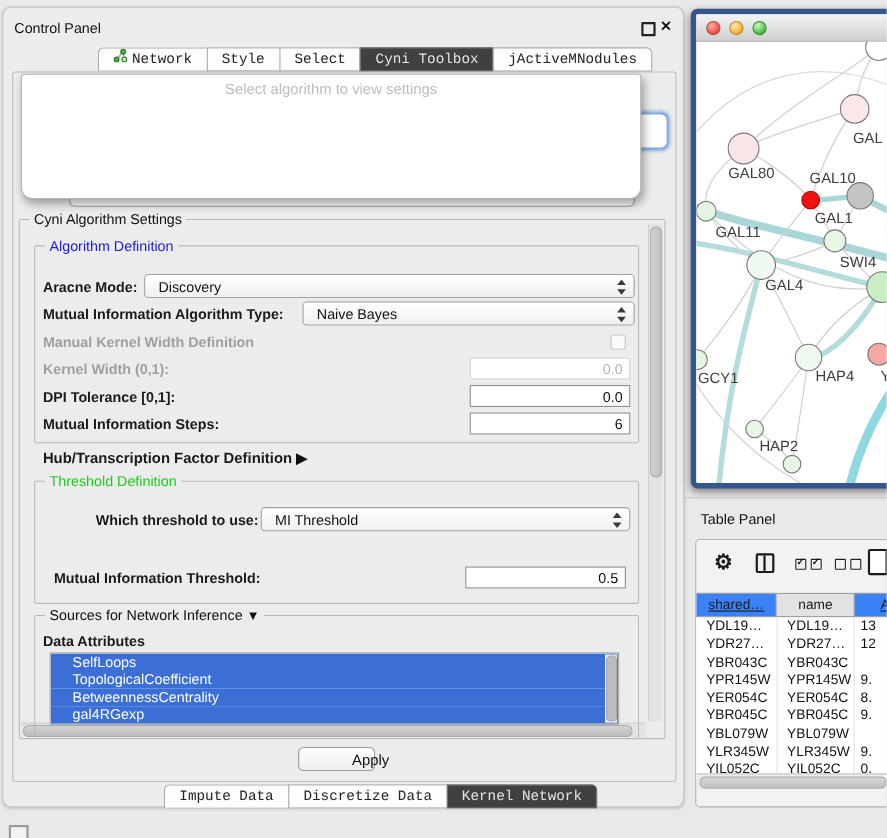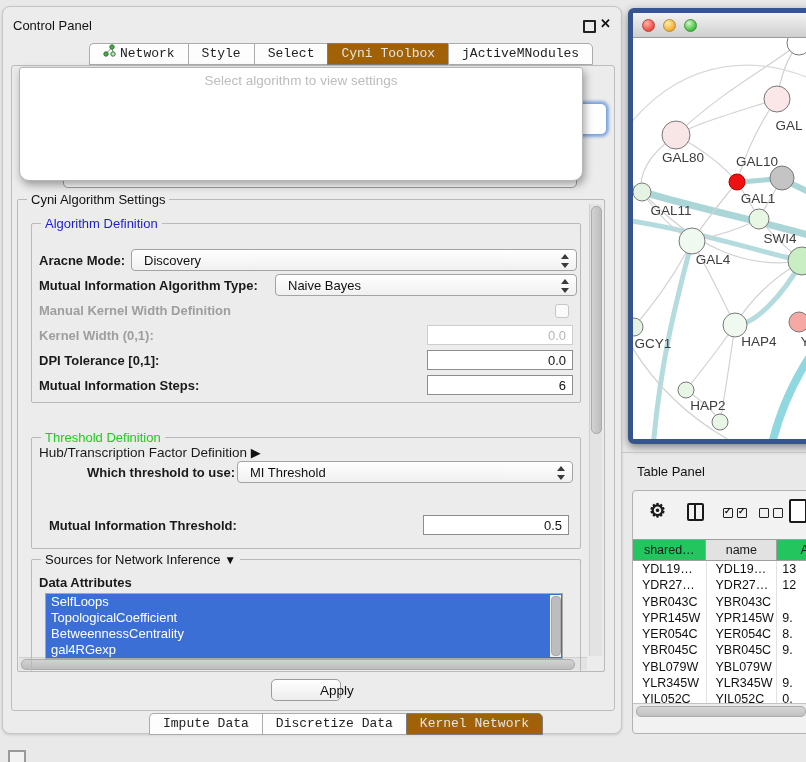--- a/index.html
+++ b/index.html
@@ -9,21 +9,21 @@
   
   .control-window{left:2px;top:6px;width:618px;height:726px;background:#ececec;border:1px solid #c6c6c6;border-radius:8px;box-shadow:0 1px 3px rgba(0,0,0,.15);}
   .cp-title{left:10px;top:11px;font-size:13px;color:#111;}
   .float-ic{left:580px;top:13px;width:9px;height:9px;border:2px solid #222;border-radius:1px;}
   .close-ic{left:597px;top:9px;font-size:13px;font-weight:bold;color:#111;}
 
   .tabbar{left:86px;top:36px;height:22px;display:flex;font-family:Liberation Mono, monospace;}
   .tab{height:20px;line-height:20px;padding:0 13px;background:#fdfdfd;border:1px solid #ababab;border-right:none;font-size:13px;color:#222;display:flex;align-items:center;gap:4px;}
   .tab:first-child{border-radius:5px 0 0 0;}
   .tab:last-child{border-right:1px solid #ababab;border-radius:0 5px 0 0;}
-  .tab.selected{background:#a16207;color:#e5e5e5;border-color:#7e7e7e;}
+  .tab.selected{background:#404040;color:#e5e5e5;border-color:#7e7e7e;}
 
   .content-panel{left:8px;top:58px;width:602px;height:644px;border:1px solid #bdbdbd;border-radius:3px;background:#ececec;}
 
   
   .ghost-right{left:566px;top:96px;width:36px;height:30px;border:1px solid #7ea7dd;border-radius:6px;background:#fff;box-shadow:0 0 3px 2px rgba(96,150,220,.75);z-index:5;}
   .ghost-bottom{left:60px;top:152px;width:514px;height:29px;border:1px solid #9f9f9f;border-radius:5px;background:#fcfcfc;z-index:5;font-size:13px;color:#a9a9a9;line-height:26px;padding-left:18px;box-sizing:border-box;}
 
   
   .dropdown{left:16px;top:60px;width:562px;height:112px;background:#fff;border:1px solid #b5b5b5;border-radius:3px 3px 10px 10px;box-shadow:2px 4px 9px rgba(0,0,0,.35);z-index:50;}
   .dd-placeholder{text-align:center;color:#bcbcbc;font-size:13.5px;padding-top:5px;height:17px;}
@@ -47,21 +47,21 @@
   .combo .val{position:absolute;left:12px;top:3px;}
   .stepper{position:absolute;right:7px;top:4px;width:8px;height:14px;}
   .stepper:before{content:"";position:absolute;left:0;top:0;border-left:4px solid transparent;border-right:4px solid transparent;border-bottom:5px solid #3a3a3a;}
   .stepper:after{content:"";position:absolute;left:0;bottom:0;border-left:4px solid transparent;border-right:4px solid transparent;border-top:5px solid #3a3a3a;}
   .tfield{background:#fff;border:1px solid #8d8d8d;height:20px;box-sizing:border-box;font-size:13px;color:#111;text-align:right;padding:2px 6px 0 0;}
   .tfield.dis{border-color:#cdcdcd;color:#b5b5b5;}
   .checkbox{width:14px;height:14px;border:1px solid #c6c6c6;border-radius:3px;background:#fafafa;box-sizing:border-box;}
   .tri{font-size:12px;color:#111;}
 
   .datalist{left:42px;top:586px;width:516px;height:64px;background:#fff;border:1px solid #a8a8a8;overflow:hidden;}
-  .dl-item{height:16px;line-height:16px;background:#3b6fd6;color:#fff;font-size:13px;padding-left:5px;}
+  .dl-item{height:16px;line-height:16px;background:#3b6fd6;color:#fff;font-size:13px;padding-left:20px;}
   .dl-scroll{position:absolute;right:1px;top:1px;width:11px;height:62px;background:#f0f0f0;}
   .dl-scroll .thumb{position:absolute;left:1px;top:1px;width:8px;height:58px;background:#bdbdbd;border-radius:4px;border:1px solid #a8a8a8;}
 
   .apply-btn{left:268px;top:672px;width:70px;height:22px;background:linear-gradient(#ffffff,#ededed);border:1px solid #9c9c9c;border-radius:5px;font-size:13.5px;color:#111;text-align:center;line-height:21px;box-sizing:border-box;padding-left:48px;}
 
   .bottom-tabbar{left:146px;top:706px;height:22px;display:flex;}
 
   
   .net-window{left:628px;top:8px;width:196px;height:436px;border:5px solid #35568c;border-radius:6px;background:#fff;box-shadow:0 3px 8px rgba(0,0,0,.45);box-sizing:border-box;overflow:hidden;}
   .net-titlebar{height:24px;background:linear-gradient(#f3f3f3,#cfcfcf);border-bottom:1px solid #9a9a9a;display:flex;align-items:center;padding-left:9px;gap:8px;}
@@ -79,21 +79,21 @@
   .gear{position:absolute;left:16px;top:8px;font-size:19px;color:#1a1a1a;font-weight:bold;}
   .cols-ic{position:absolute;left:54px;top:12px;width:17px;height:18px;border:2px solid #1a1a1a;border-radius:2px;box-sizing:border-box;}
   .cols-ic:before{content:"";position:absolute;left:5px;top:0;width:2px;height:100%;background:#1a1a1a;}
   .cbpair{position:absolute;top:17px;display:flex;gap:4px;}
   .cb{width:10px;height:10px;border:1.6px solid #222;border-radius:1px;position:relative;box-sizing:border-box;}
   .cb.checked:after{content:"✓";position:absolute;left:0px;top:-3px;font-size:9px;font-weight:bold;color:#111;}
   .doc-ic{position:absolute;left:156px;top:8px;width:18px;height:24px;border:2px solid #1a1a1a;border-radius:2px;box-sizing:border-box;background:#fff;}
   .tp-table{position:absolute;left:0;top:48px;width:100%;}
   .tp-head{display:flex;height:22px;}
   .th{box-sizing:border-box;border:1px solid #9f9f9f;border-left:none;font-size:12.5px;color:#1a1a1a;text-align:center;line-height:20px;}
-  .th.blue{background:#22c55e;}
+  .th.blue{background:#3b82f6;text-decoration:underline;}
   .th.gray{background:#e2e2e2;}
   .tp-body{background:#fff;}
   .tr{display:flex;height:16.3px;background:#fff;}
   .td{box-sizing:border-box;font-size:12.5px;color:#111;line-height:16px;border-right:1px solid #e2e2e2;padding-left:9px;white-space:nowrap;overflow:hidden;}
   .tp-hscroll{position:absolute;left:0px;top:212px;width:100%;height:13px;background:#ececec;border-top:1px solid #c4c4c4;}
   .tp-hscroll .thumb{position:absolute;left:3px;top:2px;width:168px;height:9px;background:linear-gradient(#d6d6d6,#c0c0c0);border-radius:5px;border:1px solid #ababab;}
 
   .mini-square{left:8px;top:750px;width:18px;height:14px;border:2px solid #9a9a9a;background:#f2f2f2;box-sizing:border-box;}
 
   svg text{font-family:"Liberation Sans",sans-serif;}
@@ -167,21 +167,21 @@
   </div>
   <span class="abs lbl dis" style="left:36px;top:296px;">Manual Kernel Width Definition</span>
   <div class="abs checkbox" style="left:552px;top:297px;"></div>
   <span class="abs lbl dis" style="left:36px;top:321px;">Kernel Width (0,1):</span>
   <div class="abs tfield dis" style="left:424px;top:318px;width:146px;">0.0</div>
   <span class="abs lbl" style="left:36px;top:346px;">DPI Tolerance [0,1]:</span>
   <div class="abs tfield" style="left:424px;top:343px;width:146px;">0.0</div>
   <span class="abs lbl" style="left:36px;top:371px;">Mutual Information Steps:</span>
   <div class="abs tfield" style="left:424px;top:368px;width:146px;">6</div>
 
-  <span class="abs lbl" style="left:36px;top:402px;font-weight:normal;font-size:13.5px;margin-top:36px;">
+  <span class="abs lbl" style="left:36px;top:402px;font-weight:bold;font-size:13.5px;">
     <span>Hub/Transcription Factor Definition</span>
     <span class="tri" style="font-size:13px;"> ▶</span>
   </span>
 
   <div class="abs grp" style="left:28px;top:430px;width:548px;height:110px;">
     <span class="grp-title green">Threshold Definition</span>
   </div>
   <span class="abs lbl" style="left:84px;top:458px;">Which threshold to use:</span>
   <div class="abs combo" style="left:234px;top:454px;width:336px;">
     <span class="val">MI Threshold</span>

